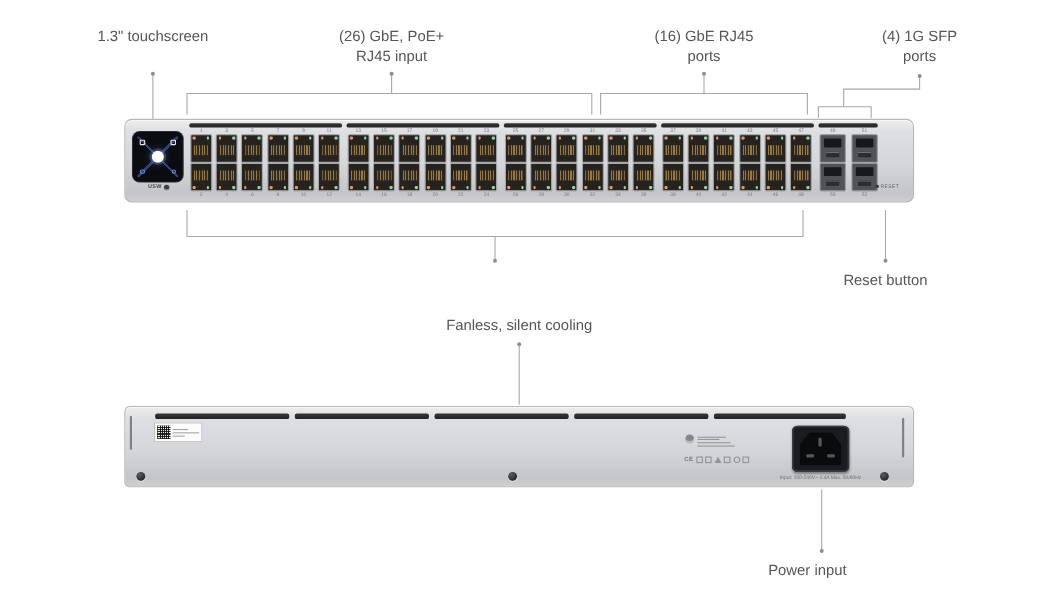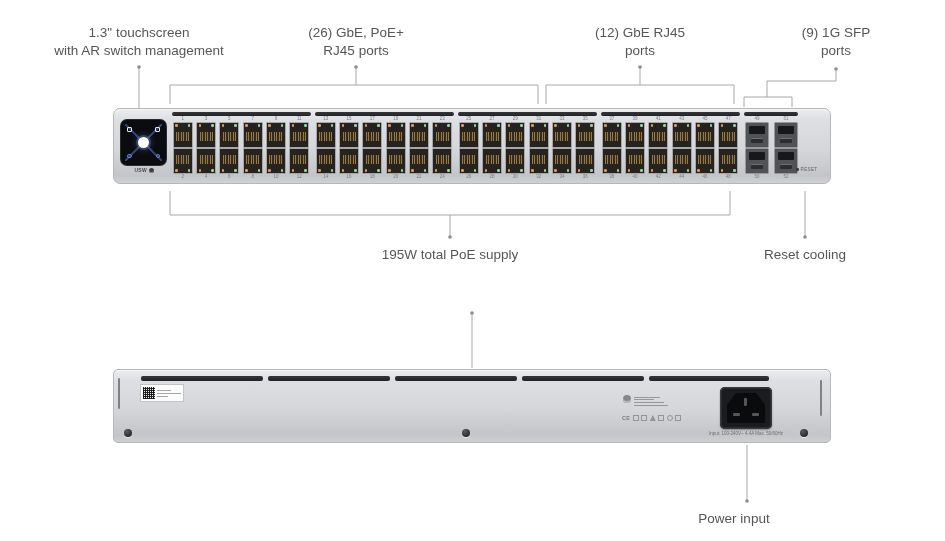--- a/index.html
+++ b/index.html
@@ -132,36 +132,35 @@
         <circle cx="836" cy="69" r="1.8"></circle>
       <circle cx="450" cy="237" r="1.8"></circle>
         <circle cx="805" cy="237" r="1.8"></circle>
       <circle cx="472" cy="313" r="1.8"></circle>
         <circle cx="747" cy="501" r="1.8"></circle>
     </g>
   </svg>
 
   <div class="callout" style="left:139px;top:24px">
     <div>1.3" touchscreen</div>
-    <div>with AR switch management</div>
   </div>
   <div class="callout" style="left:356px;top:24px">
     <div>(26) GbE, PoE+</div>
-    <div>RJ45 ports</div>
+    <div>RJ45 input</div>
   </div>
   <div class="callout" style="left:640px;top:24px">
-    <div>(12) GbE RJ45</div>
+    <div>(16) GbE RJ45</div>
     <div>ports</div>
   </div>
   <div class="callout" style="left:836px;top:24px">
-    <div>(9) 1G SFP</div>
+    <div>(4) 1G SFP</div>
     <div>ports</div>
   </div>
-  <div class="callout" style="left:450px;top:246px">195W total PoE supply</div>
-  <div class="callout" style="left:805px;top:246px">Reset cooling</div>
+  <div class="callout" style="left:805px;top:246px">Reset button</div>
+  <div class="callout" style="left:472px;top:287px">Fanless, silent cooling</div>
   <div class="callout" style="left:734px;top:510px">Power input</div>
 
   <div class="chassis front">
     <i class="vent v1"></i>
     <i class="vent v2"></i>
     <i class="vent v3"></i>
     <i class="vent v4"></i>
     <i class="vent v5"></i>
 
     <div class="screen">

